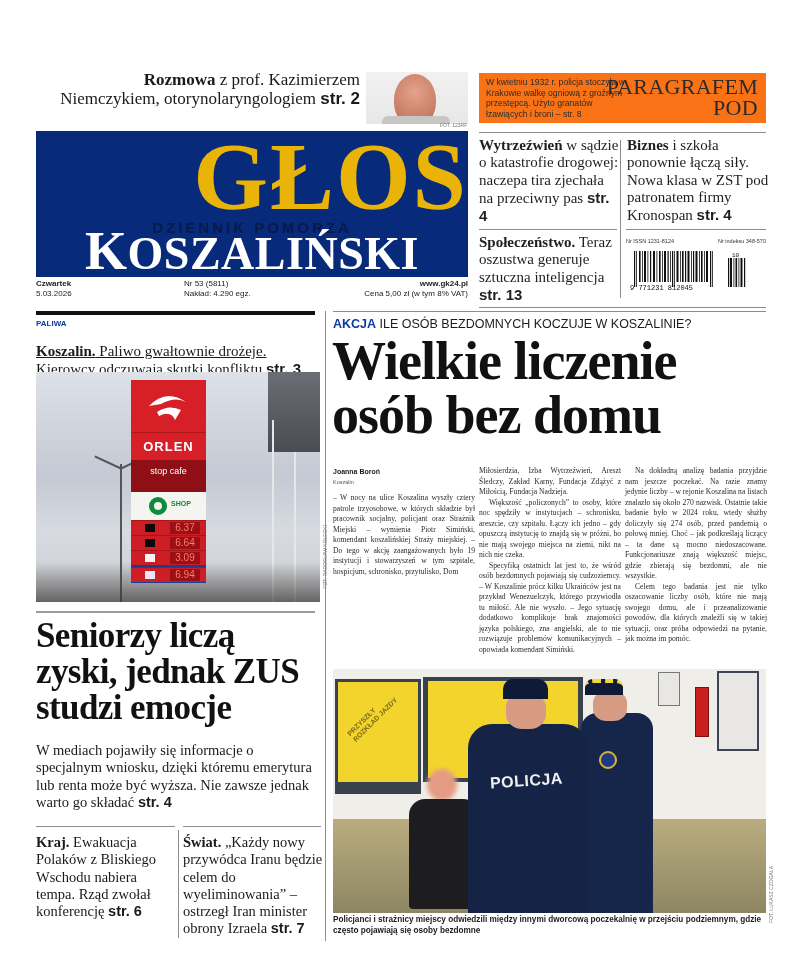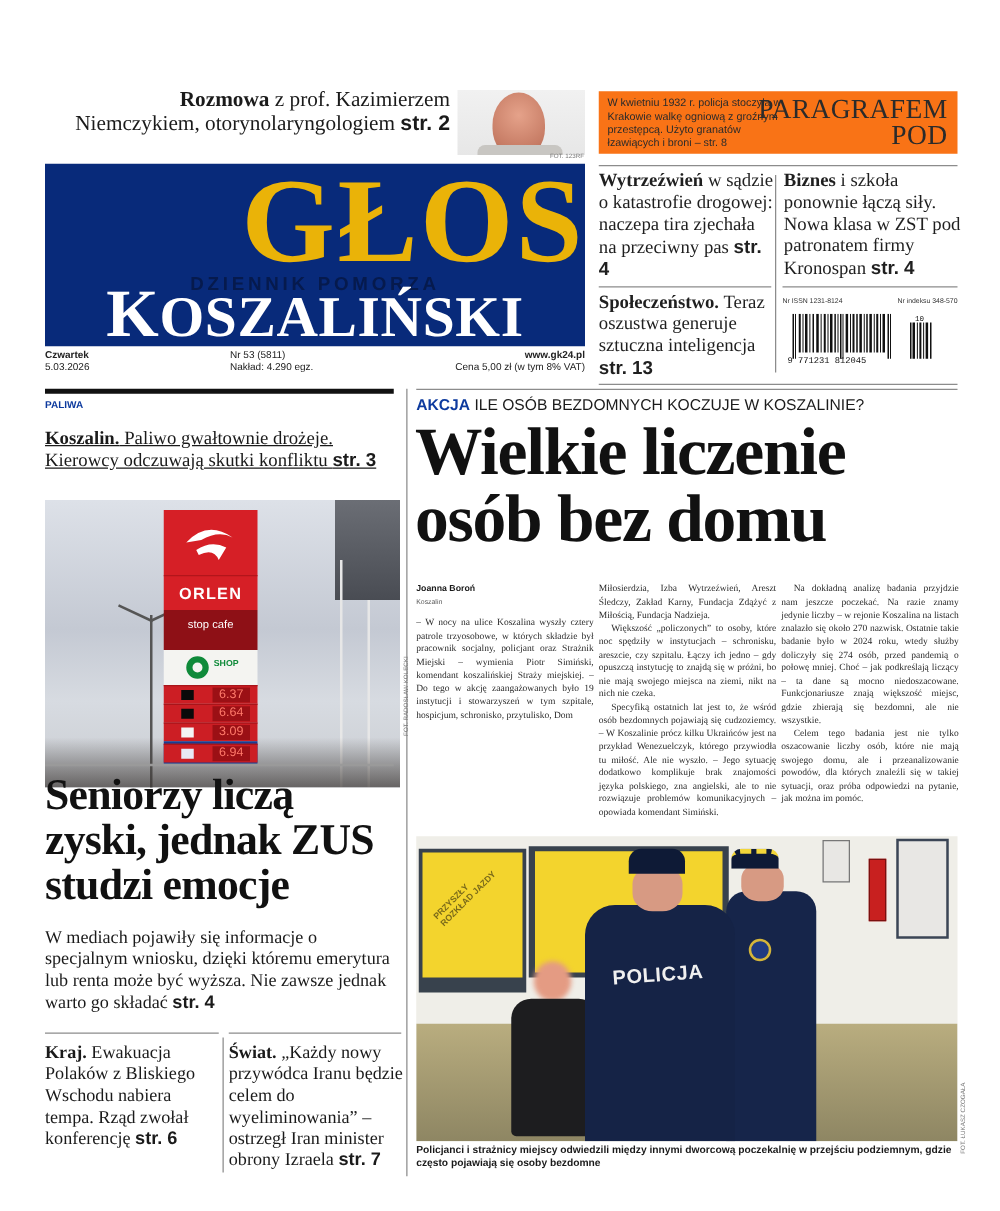--- a/index.html
+++ b/index.html
@@ -44,21 +44,21 @@
   #issn-row .l { position: absolute; left: 0; }
   #issn-row .r { position: absolute; right: 0; }
   #barcode { left: 630px; top: 251px; width: 123px; height: 40px; }
 
   
   #black-bar { left: 36px; top: 311px; width: 279px; height: 4px; background: #111; }
   #paliwa-kicker { left: 36px; top: 319px; font-size: 8px; font-weight: 700; color: #0d3a9e; }
   #paliwa-teaser { left: 36px; top: 343px; width: 285px; font-size: 15px; line-height: 17px; text-decoration: underline; }
   #paliwa-teaser .lead { font-weight: 700; }
 
-  #orlen-photo { left: 36px; top: 372px; width: 284px; height: 230px; overflow: hidden; background: linear-gradient(180deg,#dde1e8 0%,#c4c9d3 45%,#d7dbe1 70%,#c9ccd1 100%); margin-top: 28px; }
+  #orlen-photo { left: 36px; top: 372px; width: 284px; height: 230px; overflow: hidden; background: linear-gradient(180deg,#dde1e8 0%,#c4c9d3 45%,#d7dbe1 70%,#c9ccd1 100%); }
   .pylon { position: absolute; left: 95px; top: 8px; width: 75px; height: 230px; }
   .pylon .seg { position: absolute; left: 0; width: 75px; }
   .pylon .logo { top: 0; height: 52px; background: #d61f26; }
   .pylon .orlen { top: 52px; height: 28px; background: #d61f26; color: #fff; font-family: "Liberation Sans", sans-serif; font-weight: 700; font-size: 13px; text-align: center; line-height: 28px; letter-spacing: 1px; border-top: 1px solid #b3151b; }
   .pylon .stop { top: 80px; height: 32px; background: #8e1016; color: #fff; font-family: "Liberation Sans", sans-serif; font-size: 9px; line-height: 10px; text-align: center; padding-top: 6px; }
   .pylon .shop { top: 112px; height: 28px; background: #f4f4f1; }
   .pylon .shop .o { position: absolute; left: 18px; top: 5px; width: 18px; height: 18px; border-radius: 50%; border: 5px solid #0f8a3a; }
   .pylon .shop .t { position: absolute; left: 40px; top: 8px; font-family: "Liberation Sans", sans-serif; font-size: 7px; font-weight: 700; color: #0f8a3a; }
   .pylon .price { height: 15px; background: #cc1e24; border-top: 1px solid #a8151a; }
   .pylon .price .ic { position: absolute; left: 14px; top: 3px; width: 10px; height: 8px; background: #0a0a0a; }

